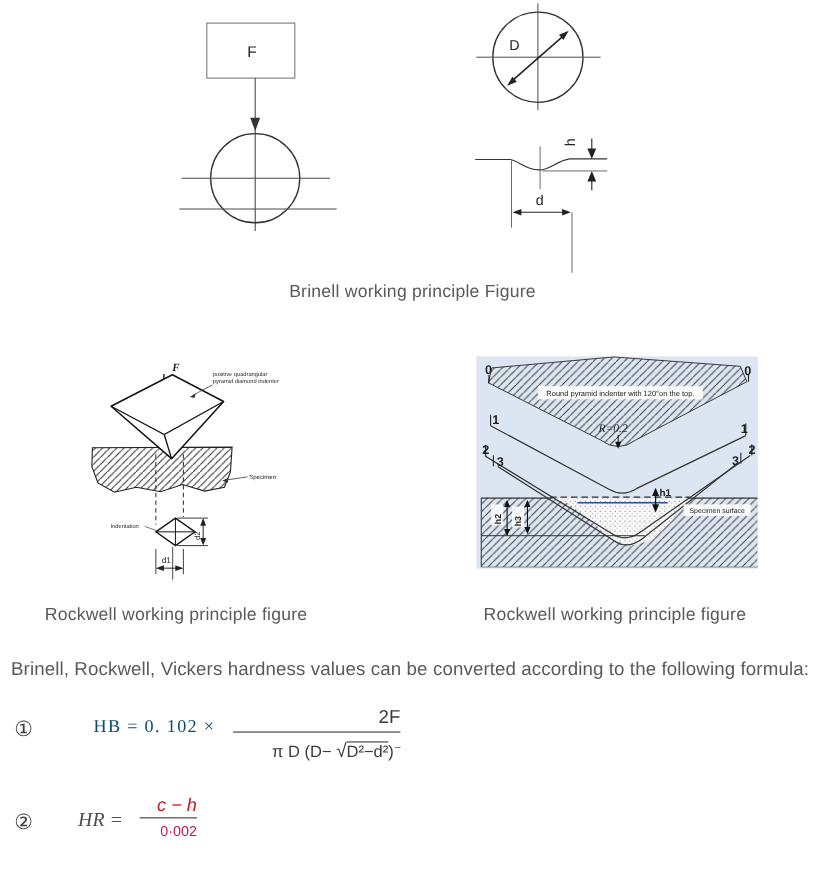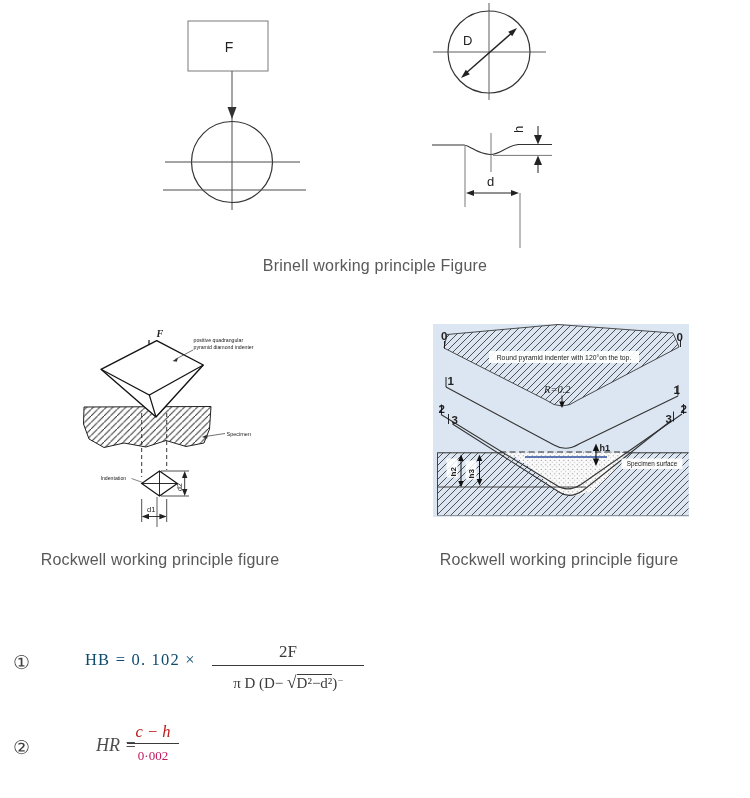--- a/index.html
+++ b/index.html
@@ -7,21 +7,21 @@
         font-family:"Liberation Sans",sans-serif;}
   .abs{position:absolute;}
   .caption{font-size:16px;color:#595959;letter-spacing:.2px;text-align:center;}
   .intro{font-size:17px;color:#595959;letter-spacing:.1px;}
   svg text{font-family:"Liberation Sans",sans-serif;fill:#222;}
   svg .serif{font-family:"Liberation Serif",serif;}
   
   .f-idx{font-size:19px;color:#3f3f3f;font-family:"Liberation Serif",serif;}
   .f-lhs1{font-size:16.5px;color:#0c4a6e;font-family:"Liberation Serif",serif;letter-spacing:1.2px;}
   .f-lhs2{font-size:18px;color:#4d4d4d;font-family:"Liberation Serif",serif;font-style:italic;}
-  .frac{position:absolute;text-align:center;font-family:Liberation Serif, serif;}
+  .frac{position:absolute;text-align:right;font-family:Liberation Sans, sans-serif;}
   .frac .num{display:block;border-bottom:1.4px solid #3a3a3a;}
   .frac1 .num{height:26px;line-height:26px;font-size:17px;color:#3a3a3a;}
   .frac1 .den{display:block;line-height:26px;font-size:15px;color:#3a3a3a;white-space:nowrap;}
   .frac2 .num{height:22px;line-height:22px;font-size:16.5px;color:#b91c1c;font-style:italic;}
   .frac2 .den{display:block;line-height:24px;font-size:13px;color:#be185d;}
   .radical{font-size:1.15em;}
   .radicand{border-top:1.2px solid #3a3a3a;}
   .supmin{vertical-align:super;font-size:.6em;margin-left:1px;}
 </style>
 </head>
@@ -172,32 +172,33 @@
       <text x="451.5" y="423.5">3</text>
       <line x1="448.5" y1="414" x2="448.5" y2="424" stroke="#111" stroke-width="0.9"></line>
       <text x="665.5" y="423">3</text>
       <line x1="673.5" y1="411.5" x2="673.5" y2="421.5" stroke="#111" stroke-width="0.9"></line>
     </g>
   </svg>
 
   <div class="abs caption" style="left:0;top:551px;width:320px;">Rockwell working principle figure</div>
   <div class="abs caption" style="left:400px;top:551px;width:318px;">Rockwell working principle figure</div>
 
+  <div class="abs intro" style="left:10px;top:599px;width:740px;">Brinell, Rockwell, Vickers hardness values can be converted according to the following formula:</div>
 
   <div>
     <span class="abs f-idx" style="left:13px;top:651px;">①</span>
     <span class="abs f-lhs1" style="left:85px;top:650px;">HB = 0. 102 ×</span>
     <div class="abs frac frac1" style="left:212px;top:639px;width:152px;">
       <span class="num">2F</span>
       <span class="den"><span>π D (D− </span><span class="radical">√</span><span class="radicand">D²−d²</span><span>)</span><span class="supmin">–</span></span>
     </div>
   </div>
 
   <div>
     <span class="abs f-idx" style="left:13px;top:736px;">②</span>
-    <span class="abs f-lhs2" style="left:96px;top:735px;">HR =</span>
+    <span class="abs f-lhs2" style="left:71px;top:735px;">HR =</span>
     <div class="abs frac frac2" style="left:127px;top:721px;width:52px;">
       <span class="num">c − h</span>
       <span class="den">0·002</span>
     </div>
   </div>
 
 </div>
 
 </body></html>

